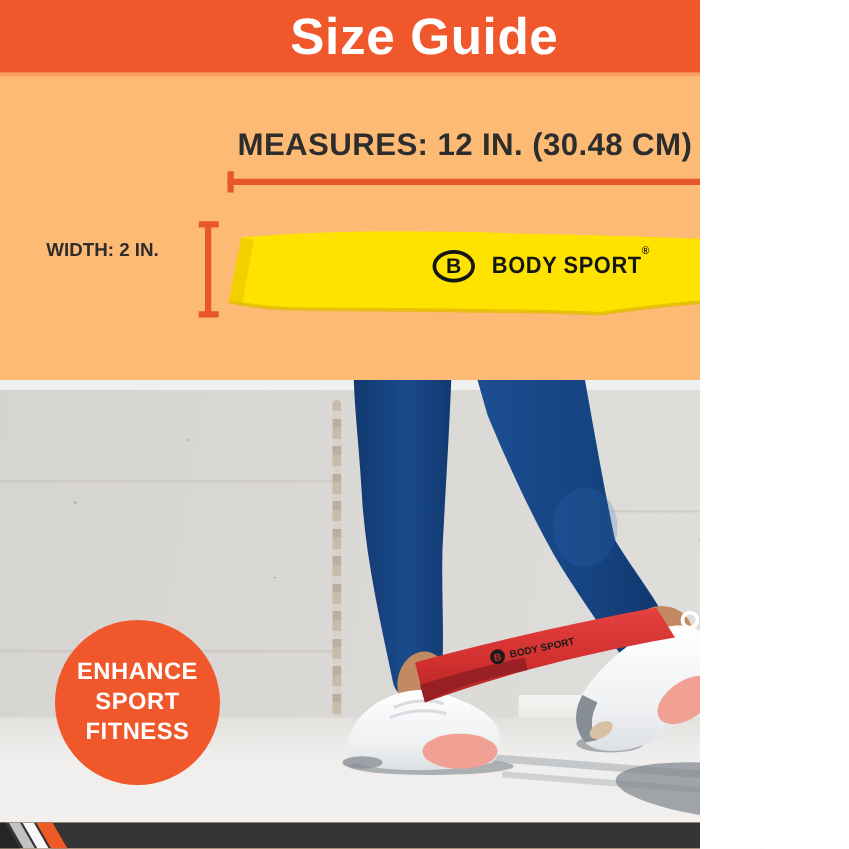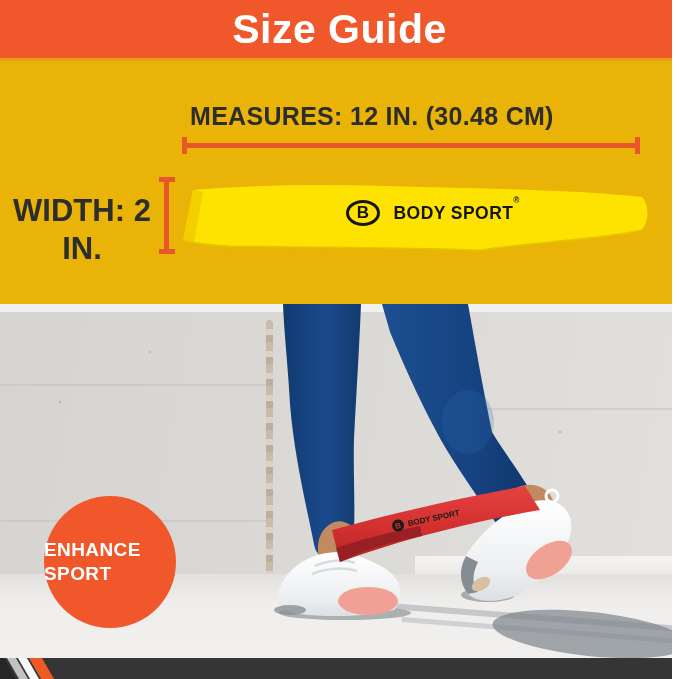--- a/index.html
+++ b/index.html
@@ -1,32 +1,32 @@
 <!DOCTYPE html>
 <html><head>
 <meta charset="utf-8">
 <style>
   html,body{margin:0;padding:0;background:#ffffff;}
-  .stage{position:relative;width:672px;height:679px;overflow:hidden;
-         font-family:"Liberation Sans",sans-serif;background:#eab308;}
+  .stage{position:relative;width:560px;height:679px;overflow:hidden;
+         font-family:"Liberation Sans",sans-serif;background:#fdba74;}
 
   
   .header{position:absolute;left:0;top:0;width:679px;height:58px;background:#f0572a;
           display:flex;align-items:center;justify-content:center;}
   .header-underline{position:absolute;left:0;top:58px;width:679px;height:3px;background:rgba(240,87,42,.25);}
   .title{color:#ffffff;font-size:41px;font-weight:bold;letter-spacing:.5px;}
 
   
   .measure-label{position:absolute;left:190px;top:102px;width:460px;text-align:left;
                  font-size:25px;font-weight:bold;color:#2d2d2d;letter-spacing:.3px;}
   .h-line{position:absolute;left:182px;top:143px;width:458px;height:5px;background:#e8562b;}
   .h-cap{position:absolute;top:137px;width:5px;height:17px;background:#e8562b;}
   .h-cap.left{left:182px;} .h-cap.right{left:635px;}
   .width-label{position:absolute;left:6px;top:192px;width:152px;text-align:center;
-               font-size:31px;font-weight:bold;color:#2d2d2d;line-height:1.22;}
+               font-size:15px;font-weight:bold;color:#2d2d2d;line-height:1.22;}
   .v-line{position:absolute;left:164px;top:179px;width:5px;height:73px;background:#e8562b;}
   .v-cap{position:absolute;left:159px;width:16px;height:5px;background:#e8562b;}
   .v-cap.top{top:177px;} .v-cap.bottom{top:249px;}
 
   .band-svg{position:absolute;left:170px;top:178px;}
   .band-brand{position:absolute;left:346px;top:198px;height:30px;display:flex;align-items:center;gap:8px;}
   .brand-oval{width:34px;height:26px;border:3px solid #151515;border-radius:50%;
               display:flex;align-items:center;justify-content:center;
               font-size:17px;font-weight:bold;color:#151515;box-sizing:border-box;}
   .brand-name{font-size:19px;font-weight:bold;color:#151515;transform:scaleX(.92);
@@ -53,21 +53,21 @@
   .seam.b{left:0;top:208px;width:266px;}
   .seam.c{left:480px;top:96px;width:199px;}
   .crack{position:absolute;left:266px;top:8px;width:7px;height:262px;border-radius:4px;opacity:.8;
          background:repeating-linear-gradient(180deg,
            rgba(193,173,150,.85) 0 9px, rgba(214,200,183,.5) 9px 15px, rgba(172,151,127,.8) 15px 22px);}
   .curb{position:absolute;left:415px;top:252px;width:264px;height:20px;
         background:linear-gradient(180deg,#f5f4f2,#eceae7);}
   .floor{position:absolute;left:0;top:270px;width:679px;height:84px;
          background:linear-gradient(180deg,#e2e1de,#efeeec 35%,#f1f0ee);}
   .badge{position:absolute;left:44px;top:192px;width:132px;height:132px;border-radius:50%;
-         background:#f0572a;display:flex;flex-direction:column;align-items:flex-start;justify-content:center;}
+         background:#f0572a;display:flex;flex-direction:column;align-items:center;justify-content:center;}
   .badge div{color:#ffffff;font-size:19px;font-weight:bold;line-height:1.27;letter-spacing:.4px;}
 
   
   .footer{position:absolute;left:0;top:658px;width:679px;height:21px;background:#353535;overflow:hidden;}
   .stripe{position:absolute;top:0;height:21px;transform:skewX(30deg);}
   .stripe.s0{left:-8px;width:18px;background:#262626;}
   .stripe.s1{left:13px;width:9px;background:#c2c2c2;}
   .stripe.s2{left:24px;width:9px;background:#f7f7f7;}
   .stripe.s3{left:35px;width:13px;background:#ee5a26;}
 </style>
@@ -170,20 +170,21 @@
         <circle cx="398" cy="221" r="6" fill="#1b1b1b"></circle>
         <text x="398" y="224" text-anchor="middle" font-size="8" font-weight="bold" fill="#d02f2e" font-family="Liberation Sans, sans-serif">B</text>
         <text x="408" y="224" font-size="8" font-weight="bold" fill="#1a1a1a" font-family="Liberation Sans, sans-serif">BODY SPORT</text>
       </g>
       <circle cx="552" cy="192" r="6" fill="none" stroke="#ffffff" stroke-width="3"></circle>
     </svg>
 
     <div class="badge">
       <div>ENHANCE</div>
       <div>SPORT</div>
+      <div>FITNESS</div>
     </div>
   </div>
 
   <div class="footer">
     <div class="stripe s0"></div>
     <div class="stripe s1"></div>
     <div class="stripe s2"></div>
     <div class="stripe s3"></div>
   </div>
 

